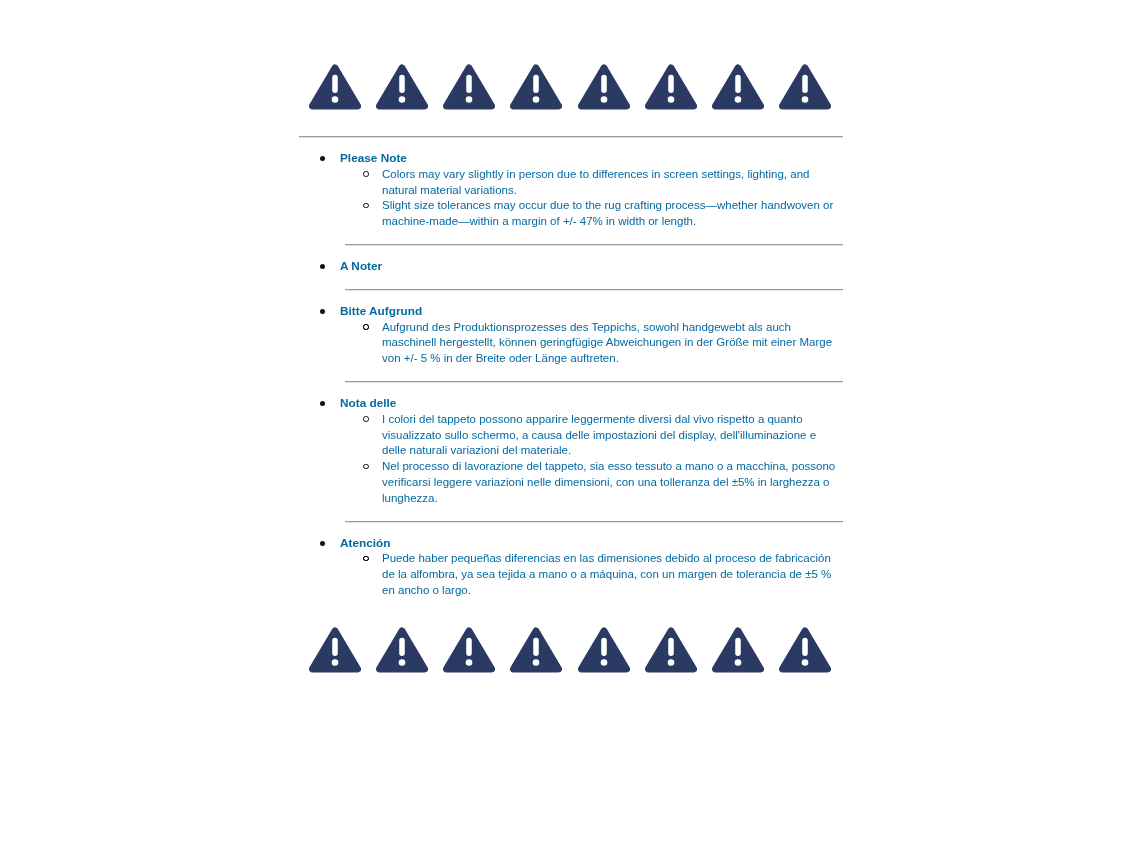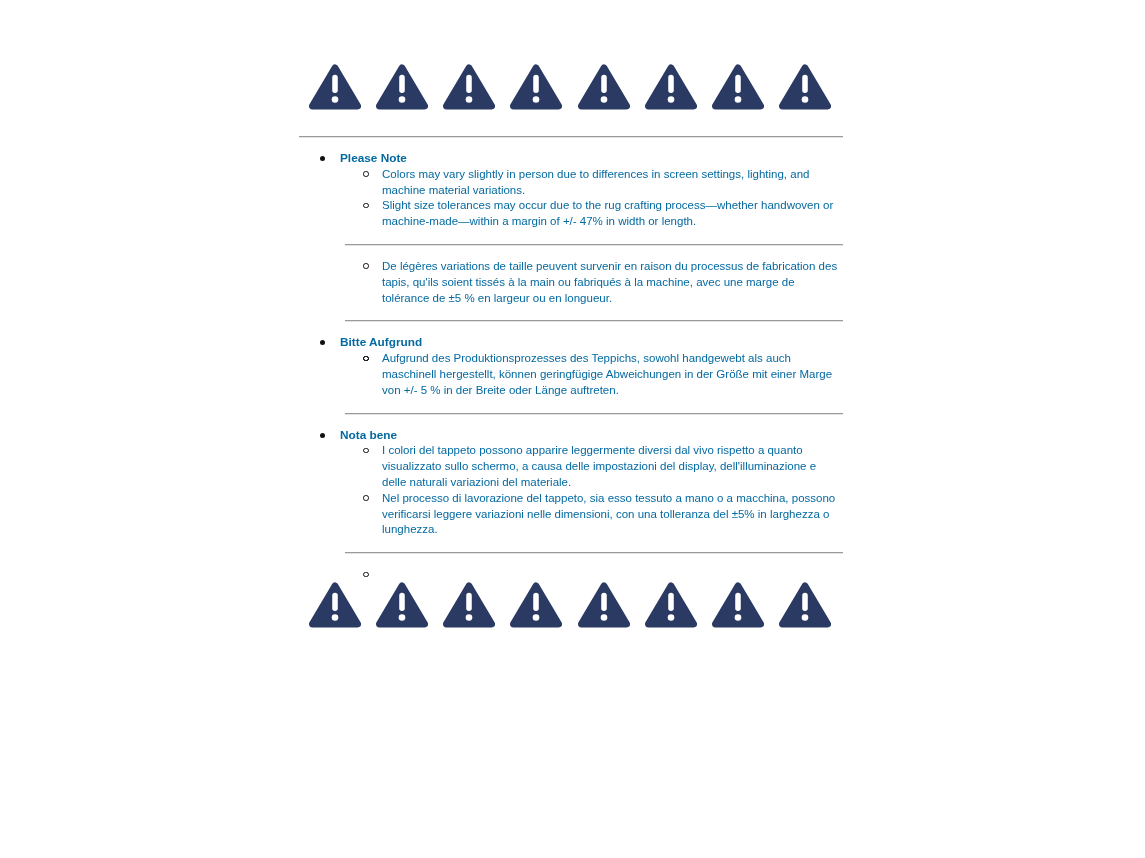--- a/index.html
+++ b/index.html
@@ -142,34 +142,34 @@
 
     <div class="divider"></div>
 
     <section class="note-section">
       <div class="heading-row">
         <span class="bullet-dot"></span>
         <span>Please Note</span>
       </div>
       <div class="item">
         <span class="sub-marker"></span>
-        <span>Colors may vary slightly in person due to differences in screen settings, lighting, and machine material variations.</span>
+        <span>Colors may vary slightly in person due to differences in screen settings, lighting, and natural material variations.</span>
       </div>
       <div class="item">
         <span class="sub-marker"></span>
         <span>Slight size tolerances may occur due to the rug crafting process—whether handwoven or machine-made—within a margin of +/- 47% in width or length.</span>
       </div>
     </section>
 
     <div class="divider indent"></div>
 
     <section class="note-section">
-      <div class="item">
-        <span class="sub-marker"></span>
-        <span>De légères variations de taille peuvent survenir en raison du processus de fabrication des tapis, qu'ils soient tissés à la main ou fabriqués à la machine, avec une marge de tolérance de ±5 % en largeur ou en longueur.</span>
+      <div class="heading-row">
+        <span class="bullet-dot"></span>
+        <span>A Noter</span>
       </div>
     </section>
 
     <div class="divider indent"></div>
 
     <section class="note-section">
       <div class="heading-row">
         <span class="bullet-dot"></span>
         <span>Bitte Aufgrund</span>
       </div>
@@ -180,37 +180,45 @@
         <span class="sub-marker"></span>
         <span>Aufgrund des Produktionsprozesses des Teppichs, sowohl handgewebt als auch maschinell hergestellt, können geringfügige Abweichungen in der Größe mit einer Marge von +/- 5 % in der Breite oder Länge auftreten.</span>
       </div>
     </section>
 
     <div class="divider indent"></div>
 
     <section class="note-section">
       <div class="heading-row">
         <span class="bullet-dot"></span>
-        <span>Nota bene</span>
+        <span>Nota delle</span>
       </div>
       <div class="item">
         <span class="sub-marker"></span>
         <span>I colori del tappeto possono apparire leggermente diversi dal vivo rispetto a quanto visualizzato sullo schermo, a causa delle impostazioni del display, dell'illuminazione e delle naturali variazioni del materiale.</span>
       </div>
       <div class="item">
         <span class="sub-marker"></span>
         <span>Nel processo di lavorazione del tappeto, sia esso tessuto a mano o a macchina, possono verificarsi leggere variazioni nelle dimensioni, con una tolleranza del ±5% in larghezza o lunghezza.</span>
       </div>
     </section>
 
     <div class="divider indent"></div>
 
     <section class="note-section">
-      <div class="item">
-        <span class="sub-marker"></span>
+      <div class="heading-row">
+        <span class="bullet-dot"></span>
+        <span>Atención</span>
+      </div>
+      <div class="item">
+        <span class="sub-marker"></span>
+      </div>
+      <div class="item">
+        <span class="sub-marker"></span>
+        <span>Puede haber pequeñas diferencias en las dimensiones debido al proceso de fabricación de la alfombra, ya sea tejida a mano o a máquina, con un margen de tolerancia de ±5 % en ancho o largo.</span>
       </div>
     </section>
 
     <div class="warning-row bottom">
   <span class="tri">
           <svg viewBox="0 0 60 56" aria-hidden="true">
     <path d="M30 6 L56 50 L4 50 Z" fill="#2b3a63" stroke="#2b3a63" stroke-width="8" stroke-linejoin="round"></path>
     <rect x="26.8" y="14" width="6.4" height="21" rx="3.2" fill="#ffffff"></rect>
     <circle cx="30" cy="42.5" r="3.8" fill="#ffffff"></circle>
   </svg>

